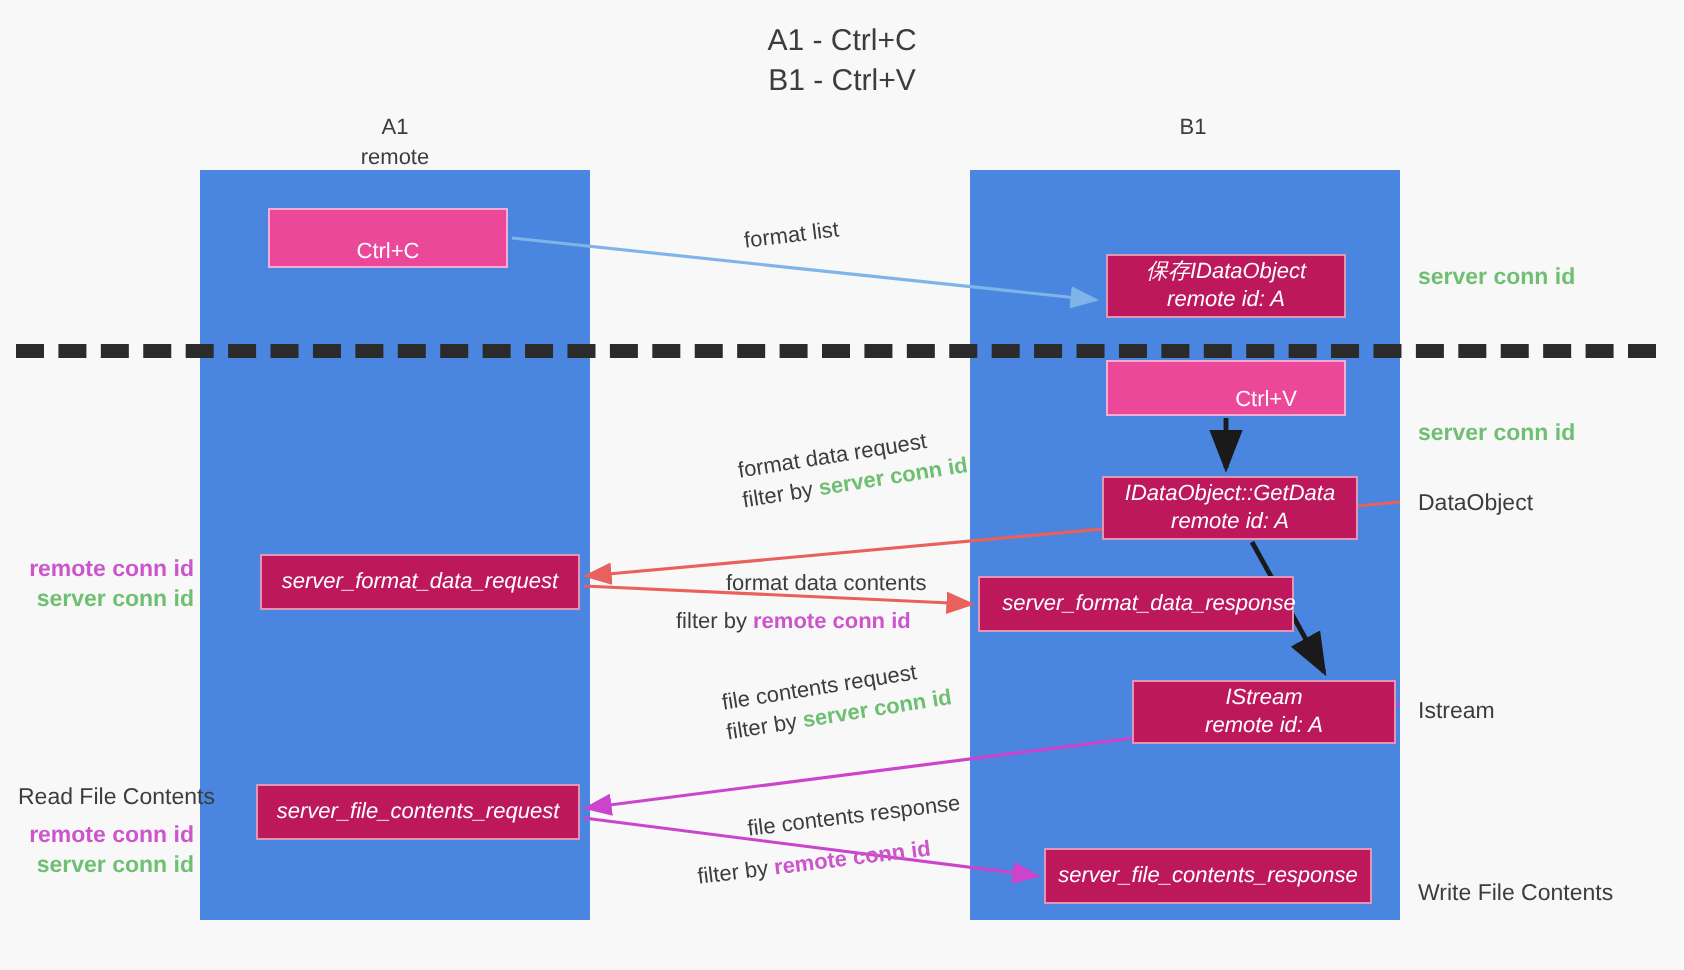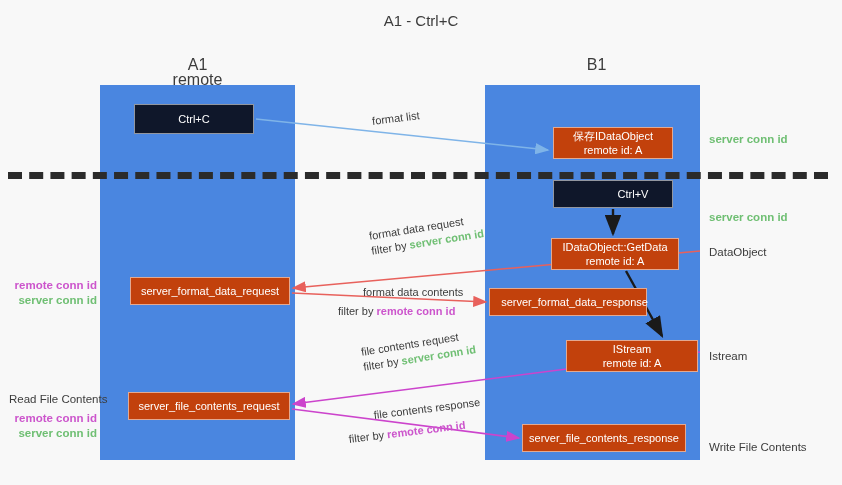--- a/index.html
+++ b/index.html
@@ -18,21 +18,21 @@
   .lane {
     position: absolute;
     background: #4a86e0;
   }
   #lane-a1 { left: 100px; top: 85px; width: 195px; height: 375px; }
   #lane-b1 { left: 485px; top: 85px; width: 215px; height: 375px; }
 
   .lane-header {
     position: absolute;
     text-align: center;
-    font-size: 16px;
+    font-size: 11px;
     color: #3c3c3c;
     line-height: 15px;
   }
   #hdr-a1 { left: 125px; top: 57px; width: 145px; }
   #hdr-b1 { left: 524px; top: 57px; width: 145px; }
 
   #title {
     position: absolute;
     left: 0; top: 11px;
     width: 842px;
@@ -48,22 +48,22 @@
     display: flex;
     flex-direction: column;
     align-items: center;
     justify-content: center;
     color: #ffffff;
     font-size: 11px;
     line-height: 14px;
     text-align: center;
     border: 1px solid rgba(255,255,255,0.55);
   }
-  .box.green { background: #0f172a; }
-  .box.orange { background: #c2410c; }
+  .box.green { background: #ec4899; justify-content: flex-end; }
+  .box.orange { background: #be185d; font-style: italic; }
 
   #box-ctrlc   { left: 134px; top: 104px; width: 120px; height: 30px; }
   #box-savedo  { left: 553px; top: 127px; width: 120px; height: 32px; }
   #box-ctrlv   { left: 553px; top: 180px; width: 120px; height: 28px; padding-left: 40px; }
   #box-getdata { left: 551px; top: 238px; width: 128px; height: 32px; }
   #box-sfdreq  { left: 130px; top: 277px; width: 160px; height: 28px; }
   #box-sfdresp { left: 489px; top: 288px; width: 158px; height: 28px; padding-left: 13px; }
   #box-istream { left: 566px; top: 340px; width: 132px; height: 32px; }
   #box-sfcreq  { left: 128px; top: 392px; width: 162px; height: 28px; }
   #box-sfcresp { left: 522px; top: 424px; width: 164px; height: 28px; }
@@ -136,20 +136,21 @@
     transform-origin: left top;
   }
 </style>
 </head>
 <body>
 
 <div id="canvas">
 
   <div id="title">
     <div>A1 - Ctrl+C</div>
+    <div>B1 - Ctrl+V</div>
   </div>
 
   <div id="hdr-a1" class="lane-header">
     <div>A1</div>
     <div>remote</div>
   </div>
   <div id="hdr-b1" class="lane-header">
     <div>B1</div>
   </div>
 

